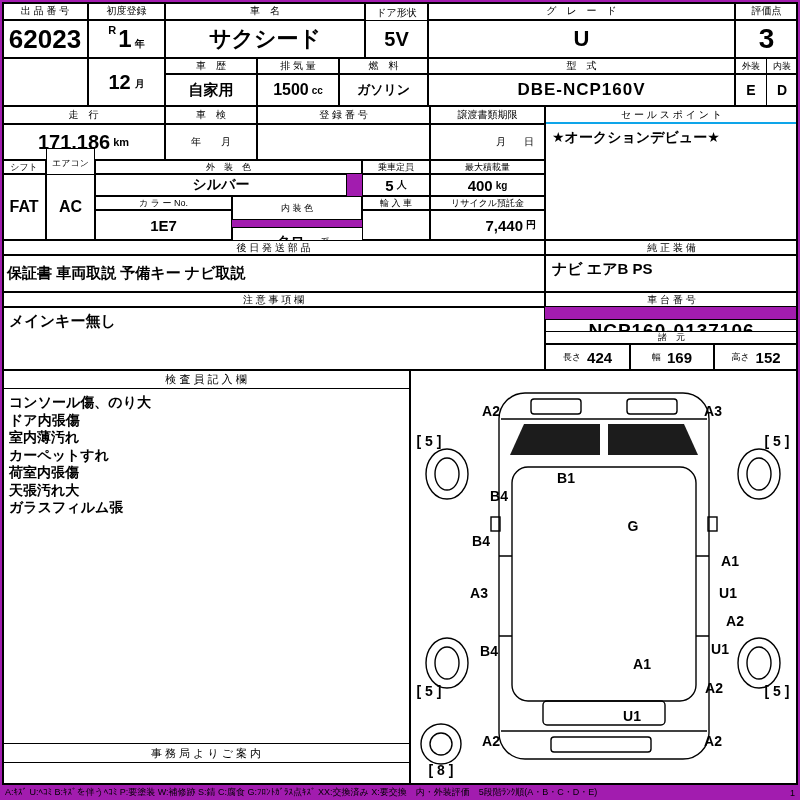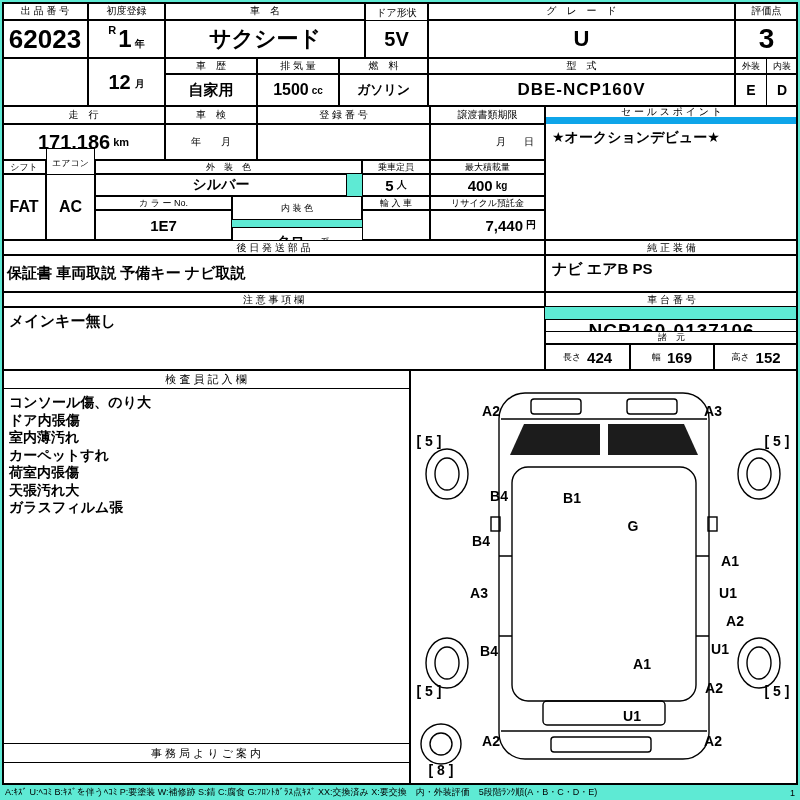--- a/index.html
+++ b/index.html
@@ -1,24 +1,24 @@
 <!DOCTYPE html>
 <html><head>
 <meta charset="utf-8">
 <style>
   *{margin:0;padding:0;box-sizing:border-box}
   html,body{width:800px;height:800px}
   body{background:#fff;color:#000;font-family:"Liberation Sans","DejaVu Sans",sans-serif}
-  .sheet{position:relative;width:800px;height:800px;background:#5eead4;overflow:hidden}
+  .sheet{position:relative;width:800px;height:800px;background:#a21caf;overflow:hidden}
   .cell{position:absolute;border:1px solid #000;background:#fff}
   .hdr{display:flex;align-items:center;justify-content:center;font-size:10px;white-space:nowrap}
   .val{display:flex;align-items:center;justify-content:center;font-weight:bold;white-space:nowrap}
   .unit{font-size:10px;margin-left:3px;font-weight:bold}
   .frame{position:absolute;left:2px;top:2px;width:796px;height:783px;border:2px solid #000;pointer-events:none;z-index:5}
-  .subhdr{border-bottom:7px solid #0ea5e9;height:17px;display:flex;align-items:center;justify-content:center;font-size:10px}
+  .subhdr{border-bottom:2px solid #0ea5e9;height:17px;display:flex;align-items:center;justify-content:center;font-size:10px}
   .marker-layer{position:absolute;inset:0}
   .marker{position:absolute;transform:translate(-50%,-50%);font-weight:bold;font-size:14px;white-space:nowrap}
   .note-line{font-size:14px;font-weight:bold;line-height:17.5px;white-space:nowrap}
   .legend{position:absolute;left:2px;top:786px;width:796px;height:13px;display:flex;justify-content:space-between;align-items:center;font-size:9px;padding:0 3px;white-space:nowrap}
 </style>
 </head>
 <body>
 
 <div class="sheet">
 
@@ -209,21 +209,21 @@
         <rect x="140" y="366" width="100" height="15" rx="3"></rect>
       </g>
       <path d="M113 53 L189 53 L189 84 L99 84 Z" fill="#1c1c1c"></path>
       <path d="M197 53 L273 53 L287 84 L197 84 Z" fill="#1c1c1c"></path>
     </svg>
     <div class="marker-layer">
         <span class="marker" style="left: 80px; top: 40px;">A2</span>
         <span class="marker" style="left: 302px; top: 40px;">A3</span>
         <span class="marker" style="left: 18px; top: 70px;">[ 5 ]</span>
         <span class="marker" style="left: 366px; top: 70px;">[ 5 ]</span>
-        <span class="marker" style="left: 161px; top: 107px; margin-top: 20px;">B1</span>
+        <span class="marker" style="left: 155px; top: 107px;">B1</span>
         <span class="marker" style="left: 88px; top: 125px;">B4</span>
         <span class="marker" style="left: 70px; top: 170px;">B4</span>
         <span class="marker" style="left: 222px; top: 155px;">G</span>
         <span class="marker" style="left: 319px; top: 190px;">A1</span>
         <span class="marker" style="left: 68px; top: 222px;">A3</span>
         <span class="marker" style="left: 317px; top: 222px;">U1</span>
         <span class="marker" style="left: 324px; top: 250px;">A2</span>
         <span class="marker" style="left: 78px; top: 280px;">B4</span>
         <span class="marker" style="left: 309px; top: 278px;">U1</span>
         <span class="marker" style="left: 231px; top: 293px;">A1</span>

